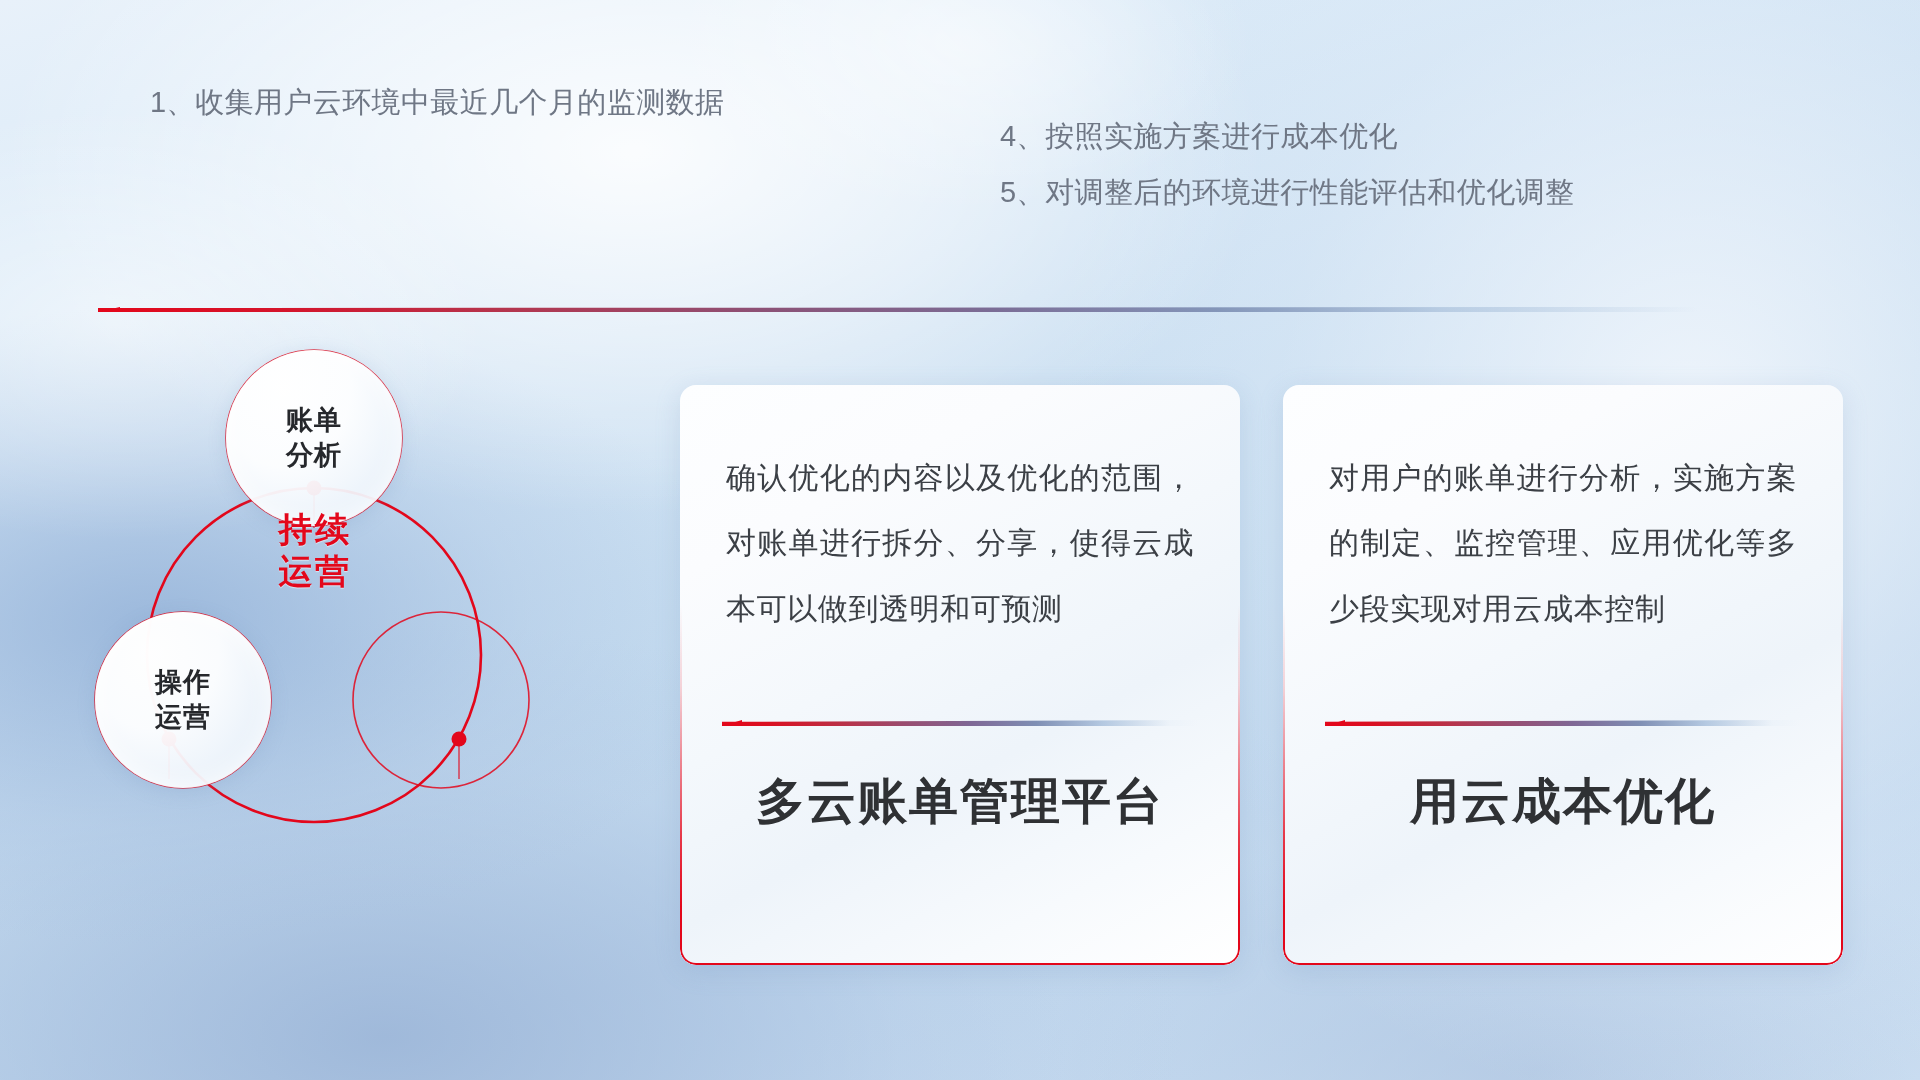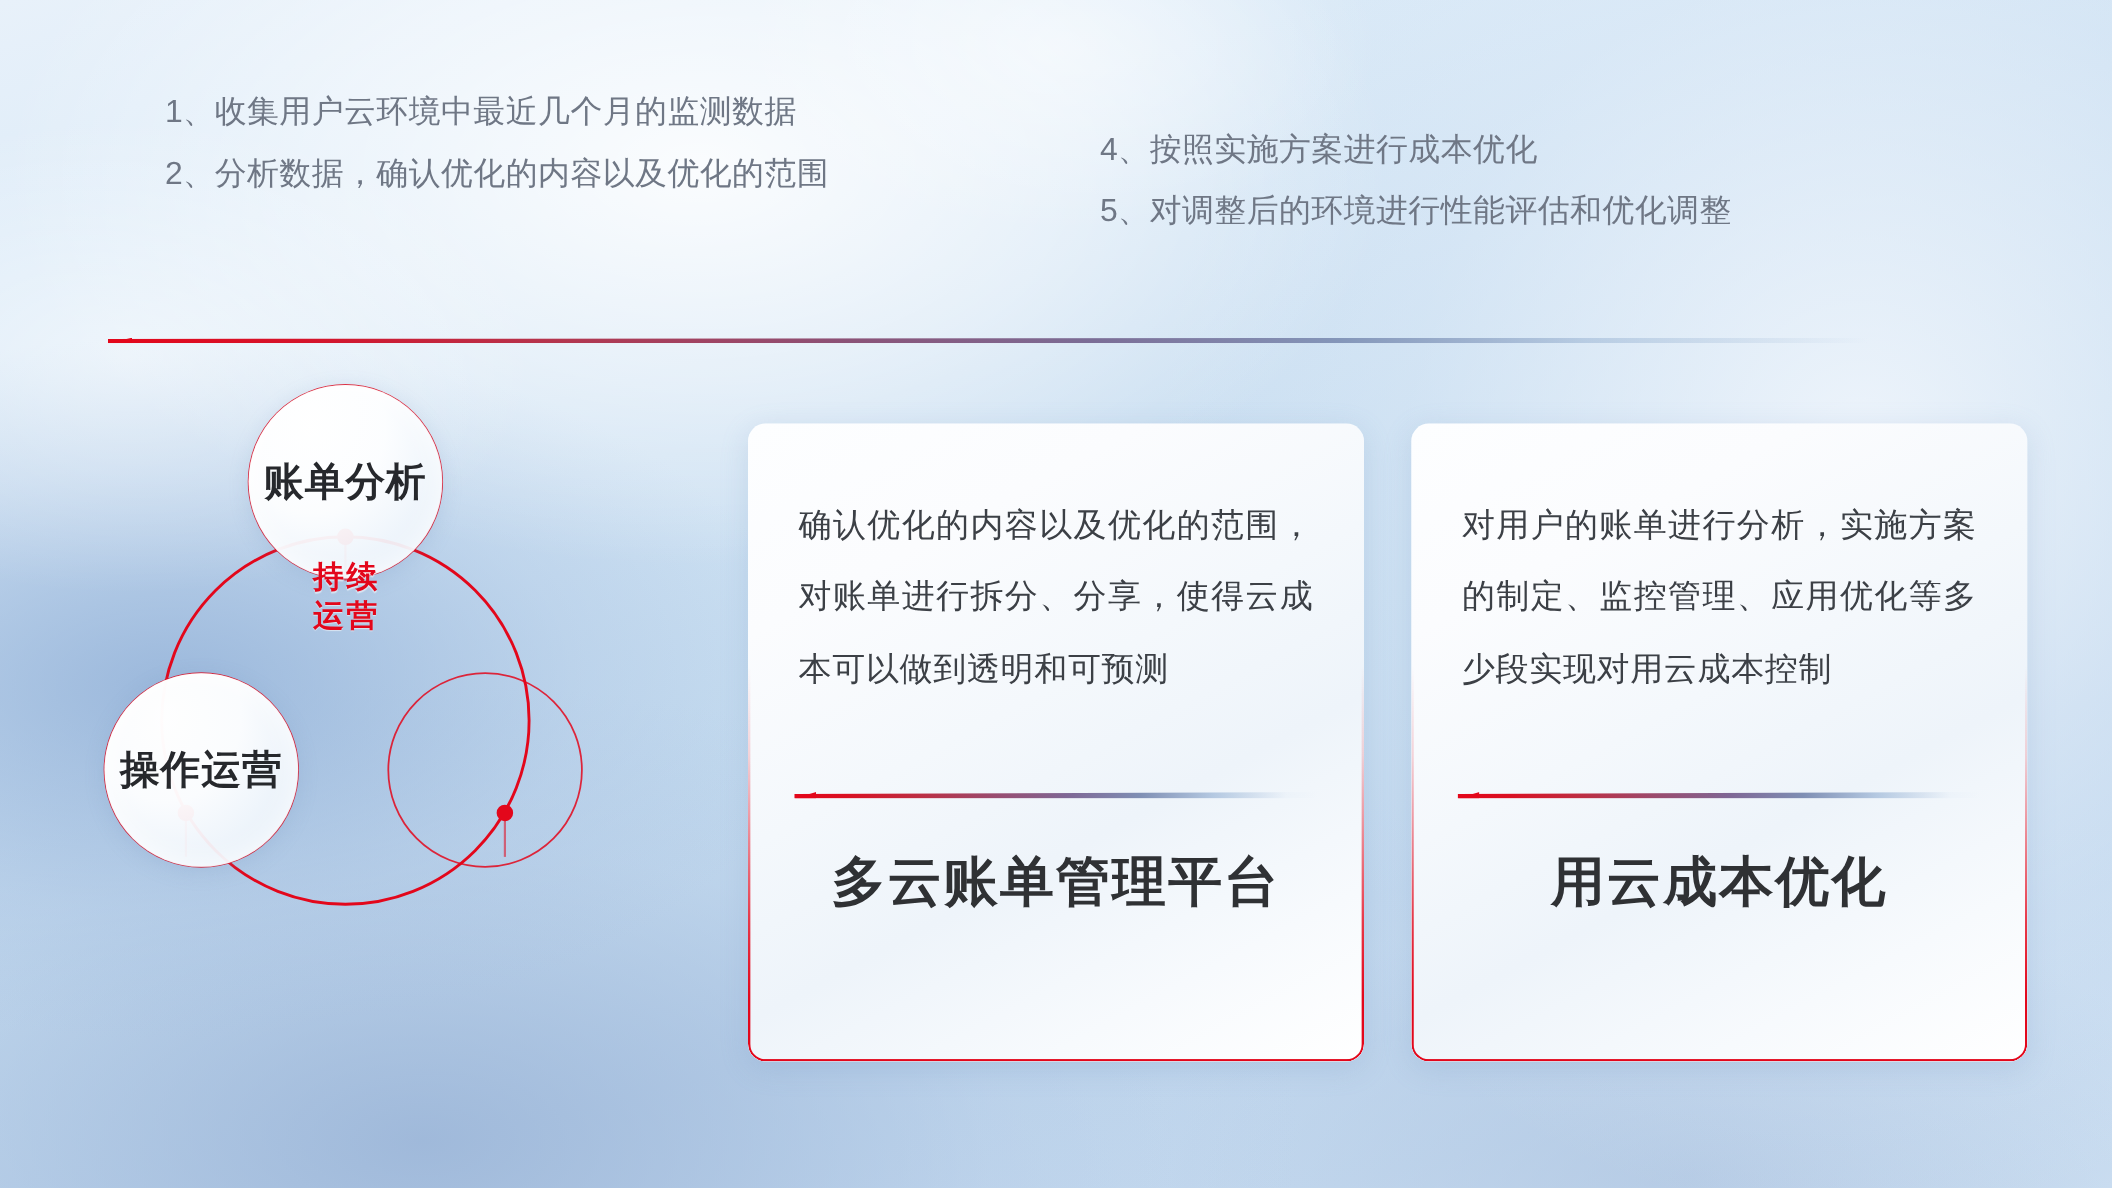--- a/index.html
+++ b/index.html
@@ -111,44 +111,45 @@
   }
   .diagram svg { position: absolute; left: 0; top: 0; overflow: visible; }
 
   .bubble {
     position: absolute;
     border-radius: 50%;
     background:
       radial-gradient(ellipse at 32% 22%, rgba(255,255,255,0.99) 0%, rgba(253,254,255,0.97) 40%, rgba(240,246,252,0.93) 72%, rgba(228,239,250,0.88) 100%);
     box-shadow: 0 4px 18px rgba(120,150,190,0.22), inset 0 0 26px rgba(255,255,255,0.9);
     display: flex;
+    flex-direction: column;
     align-items: center;
     justify-content: center;
     color: #26282c;
     font-weight: 700;
-    font-size: 36px;
+    font-size: 27px;
     line-height: 1.30;
     text-align: center;
     letter-spacing: 1px;
   }
   .bubble span { display: block; }
 
   .bubble.top    { left: 131px; top: 0px;   width: 176px; height: 176px; }
   .bubble.left   { left: 0px;   top: 262px; width: 176px; height: 176px; }
   .bubble.right  { left: 258px; top: 262px; width: 176px; height: 176px; }
 
   .center-label {
     position: absolute;
     left: 135px;
     top: 158px;
     width: 170px;
     text-align: center;
     color: #e3071b;
     font-weight: 800;
-    font-size: 28px;
+    font-size: 34px;
     line-height: 1.24;
     letter-spacing: 2.5px;
     text-shadow: 0 1px 1px rgba(255,255,255,0.55);
     z-index: 3;
   }
   .center-label span { display: block; }
 
   
   .card {
     position: absolute;
@@ -247,23 +248,20 @@
 <body>
 
 <div id="stage">
 
   <div class="list-wrap">
 
     <div class="list-col left">
       <div class="list-item">
         <span class="num">1、</span><span>收集用户云环境中最近几个月的监测数据</span>
       </div>
-      <div class="list-item">
-        <span class="num">2、</span><span>分析数据，确认优化的内容以及优化的范围</span>
-      </div>
     </div>
 
     <div class="list-col right">
       <div class="list-item">
         <span class="num">4、</span><span>按照实施方案进行成本优化</span>
       </div>
       <div class="list-item">
         <span class="num">5、</span><span>对调整后的环境进行性能评估和优化调整</span>
       </div>
     </div>

